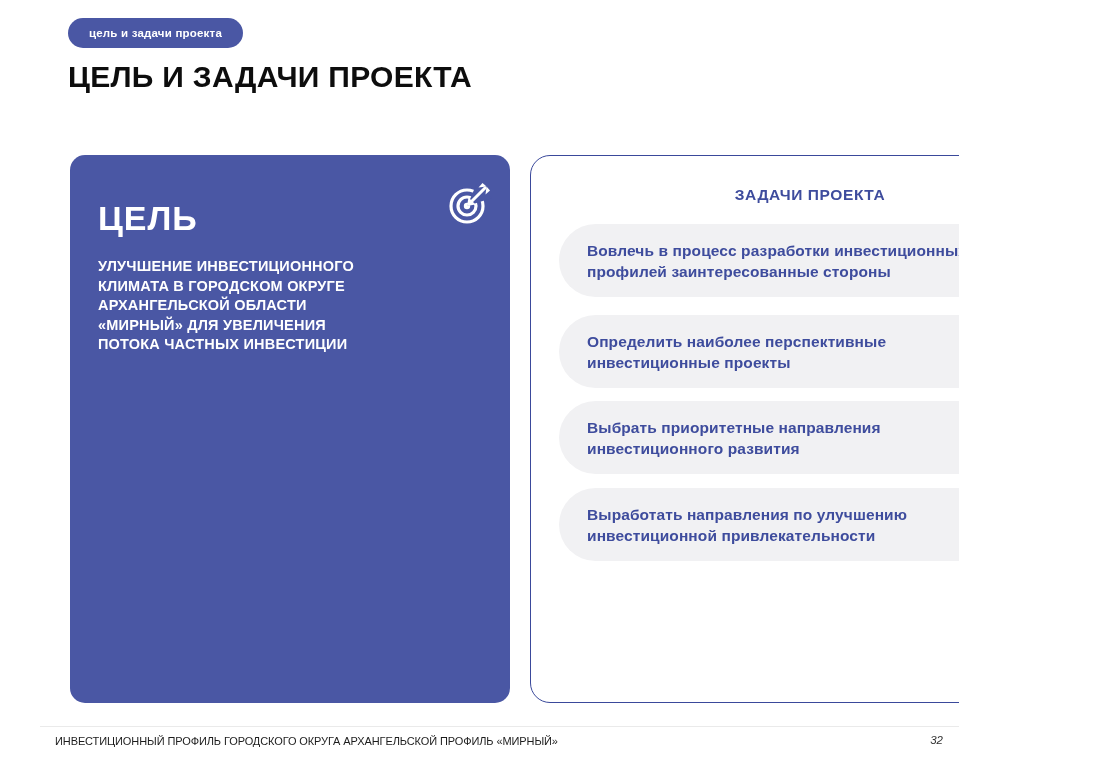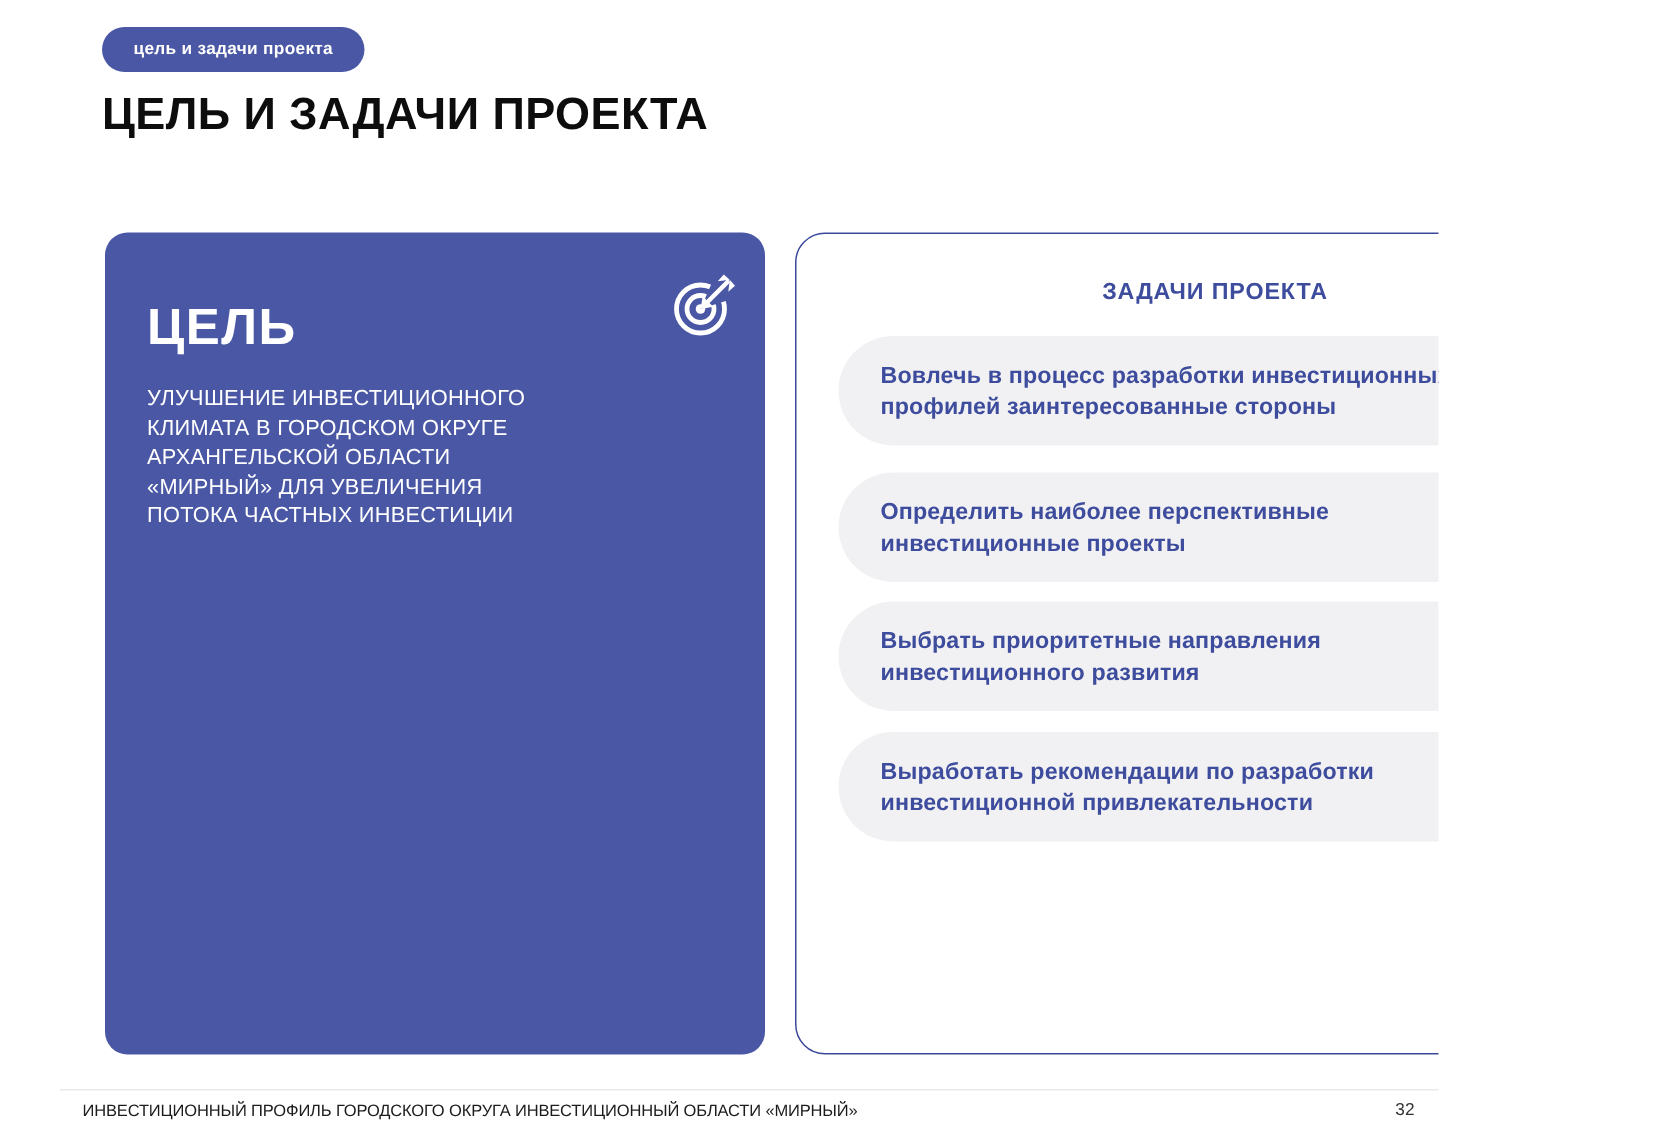--- a/index.html
+++ b/index.html
@@ -23,21 +23,21 @@
   .goal-card{
     position:absolute;left:70px;top:155px;width:440px;height:548px;
     background:#4a57a4;border-radius:15px;
   }
   .goal-heading{
     position:absolute;left:28px;top:44px;
     font-size:34px;font-weight:bold;color:#ffffff;letter-spacing:1px;
   }
   .goal-body{
     position:absolute;left:28px;top:102px;width:330px;
-    font-size:14.5px;font-weight:normal;color:#ffffff;line-height:19.5px;
+    font-size:14.5px;font-weight:bold;color:#ffffff;line-height:19.5px;
     letter-spacing:0.2px;white-space:pre-line;
   }
   .goal-icon{position:absolute;right:18px;top:26px;width:46px;height:46px;}
   
   .tasks-card{
     position:absolute;left:530px;top:155px;width:560px;height:548px;
     background:#ffffff;border:1.5px solid #3a499b;border-radius:20px;
   }
   .tasks-title{
     position:absolute;left:0;right:0;top:30px;text-align:center;
@@ -63,21 +63,21 @@
   
   .footer-line{
     position:absolute;left:40px;top:726px;width:1050px;height:1px;background:#eaeaea;
   }
   .footer-text{
     position:absolute;left:55px;top:735px;
     font-size:11px;color:#1c1c1c;letter-spacing:-0.1px;
   }
   .footer-page{
     position:absolute;right:16px;top:734px;
-    font-size:11.5px;color:#333333;
+    font-size:11.5px;color:#333333;font-style:italic;
   }
 </style>
 </head>
 <body>
 
 <div class="slide">
 
   <div class="badge">цель и задачи проекта</div>
 
   <div class="main-title">ЦЕЛЬ И ЗАДАЧИ ПРОЕКТА</div>
@@ -156,35 +156,35 @@
             <rect x="8" y="25" width="4.6" height="6"></rect>
             <rect x="14" y="19" width="4.6" height="12"></rect>
             <rect x="20" y="12" width="4.6" height="19"></rect>
             <rect x="26" y="15.5" width="4.6" height="15.5"></rect>
           </g>
         </svg>
       </span>
     </div>
 
     <div class="task-row r4">
-      <div class="task-text">Выработать рекомендации по разработки
+      <div class="task-text">Выработать направления по улучшению
 инвестиционной привлекательности</div>
       <span class="task-icon">
         <svg viewBox="0 0 40 40" width="42" height="42">
           <path d="M10.5,5.5 H24.5 L31.5,12.5 V34.5 H10.5 Z" fill="none" stroke="#3a4a9b" stroke-width="2.6" stroke-linejoin="round"></path>
           <path d="M24.5,5.5 V12.5 H31.5" fill="none" stroke="#3a4a9b" stroke-width="2.2" stroke-linejoin="round"></path>
           <rect x="14.5" y="14.5" width="6.5" height="2.6" fill="#3a4a9b"></rect>
           <g stroke="#3a4a9b" stroke-width="1.9">
             <line x1="14.5" y1="20" x2="27.5" y2="20"></line>
             <line x1="14.5" y1="23.2" x2="27.5" y2="23.2"></line>
             <line x1="14.5" y1="26.4" x2="27.5" y2="26.4"></line>
             <line x1="14.5" y1="29.6" x2="27.5" y2="29.6"></line>
           </g>
         </svg>
       </span>
     </div>
   </div>
 
   <div class="footer-line"></div>
-  <div class="footer-text">ИНВЕСТИЦИОННЫЙ ПРОФИЛЬ ГОРОДСКОГО ОКРУГА ИНВЕСТИЦИОННЫЙ ОБЛАСТИ «МИРНЫЙ»</div>
+  <div class="footer-text">ИНВЕСТИЦИОННЫЙ ПРОФИЛЬ ГОРОДСКОГО ОКРУГА АРХАНГЕЛЬСКОЙ ПРОФИЛЬ «МИРНЫЙ»</div>
   <div class="footer-page">32</div>
 
 </div>
 
 </body></html>

